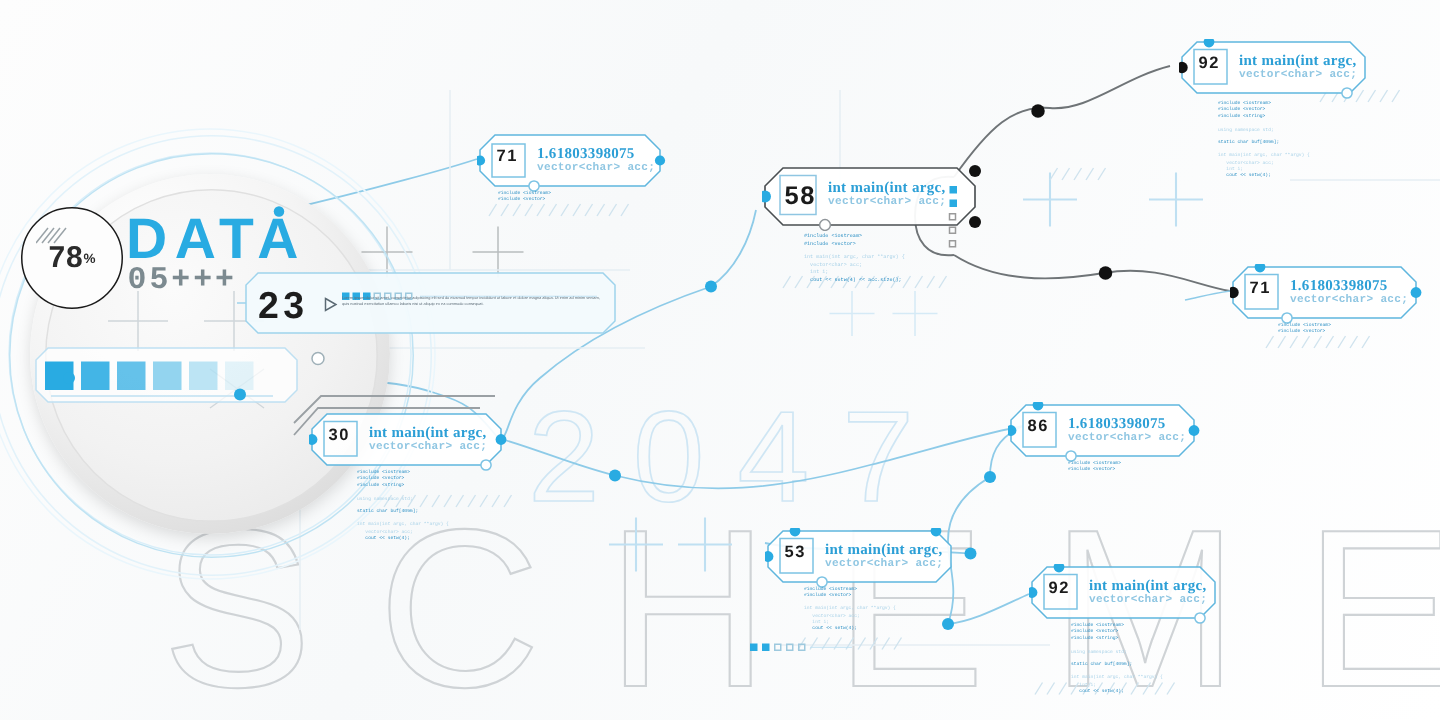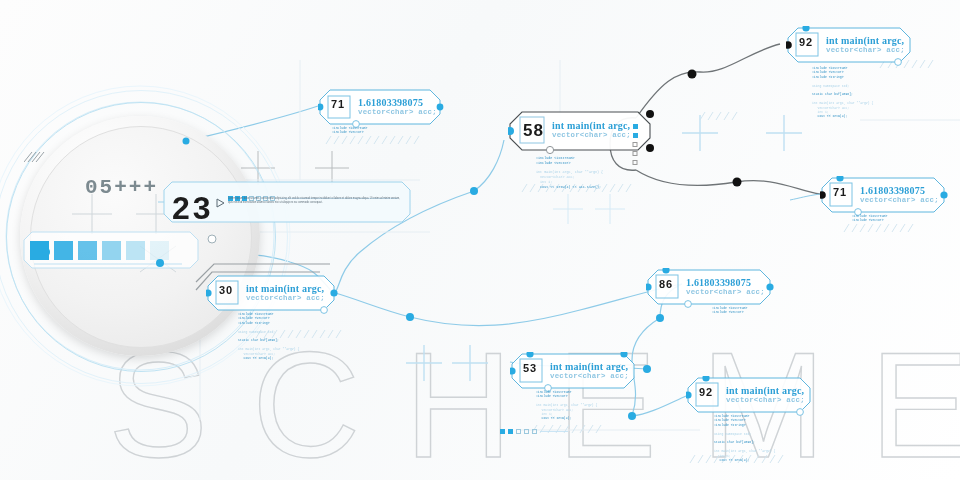--- a/index.html
+++ b/index.html
@@ -74,21 +74,21 @@
 
   
   .progwrap{position:absolute;left:26px;top:236px;width:160px;height:30px;}
   .prog-sq{position:absolute;top:5px;width:19px;height:19px;}
 
   
   .p23{
     position:absolute;left:160px;top:184px;width:250px;height:38px;
   }
   .p23-num{
-    position:absolute;left:12px;top:6px;font-size:32px;font-weight:700;color:#1d1d1d;
+    position:absolute;left:12px;top:6px;font-size:25px;font-weight:700;color:#1d1d1d;
     letter-spacing:3px;font-family:"Liberation Sans",sans-serif;
   }
   .p23-tri{position:absolute;left:56px;top:14px;}
   .p23-hdr{position:absolute;left:68px;top:4px;}
   .p23-body{
     position:absolute;left:68px;top:13px;width:172px;
     font-size:2.6px;line-height:3.6px;color:#5e6d78;
     font-family:"Liberation Sans",sans-serif;
   }
 
@@ -116,20 +116,21 @@
   .sqrow{position:absolute;display:flex;gap:3px;align-items:center;}
 
   .vsq{position:absolute;}
 </style>
 </head>
 <body>
 
 <div id="stage">
 
   <div class="wm-scheme">SCHEME</div>
+  <div class="wm-2047">2047</div>
 
   <svg class="lay">
 
     <path d="M636,118 C660,84 676,70 700,72 C726,74 748,52 780,44" fill="none" stroke="#6f7477" stroke-width="1.3"></path>
     <path d="M636,170 C664,188 700,188 736,182 C772,176 796,190 820,194" fill="none" stroke="#6f7477" stroke-width="1.3"></path>
     <path d="M636,118 C618,116 610,128 610,144 C610,160 618,172 636,170" fill="none" stroke="#6f7477" stroke-width="1.3"></path>
 
     <path d="M186,141 C250,126 300,112 318,106" fill="none" stroke="#8ecbe8" stroke-width="1.2"></path>
     <path d="M474,191 C490,180 500,160 504,140" fill="none" stroke="#8ecbe8" stroke-width="1.2"></path>
     <path d="M474,191 C430,206 390,226 360,252 C336,272 340,296 332,292" fill="none" stroke="#8ecbe8" stroke-width="1.2"></path>
@@ -290,29 +291,34 @@
       <line x1="136" y1="214" x2="176" y2="214"></line>
         <line x1="156" y1="194" x2="156" y2="234"></line>
     </g>
     <circle cx="212" cy="239" r="4" fill="#ffffff" stroke="#9fb0b8" stroke-width="1"></circle>
     <g stroke="#cfd6da" stroke-width="0.9">
       <line x1="140" y1="246" x2="176" y2="272"></line>
       <line x1="176" y1="246" x2="140" y2="272"></line>
     </g>
   </svg>
 
+  <div class="badge78">
+    <span class="num">78</span>
+      <span class="pct">%</span>
+  </div>
   <svg class="badge-hatch" width="26" height="18">
     <g stroke="#9aa3a8" stroke-width="1">
       <line x1="0" y1="12" x2="8" y2="2"></line>
         <line x1="4" y1="12" x2="12" y2="2"></line>
       <line x1="8" y1="12" x2="16" y2="2"></line>
         <line x1="12" y1="12" x2="20" y2="2"></line>
     </g>
   </svg>
 
+  <div class="data-title">DATA</div>
   <div class="data-sub">05+++</div>
 
   <svg class="abs" style="left:22px;top:230px;" width="180" height="42">
     <path d="M10,2 L168,2 L176,10 L176,30 L168,38 L10,38 L2,30 L2,10 Z" fill="#ffffff" fill-opacity="0.72" stroke="#bfe0f2" stroke-width="1"></path>
     <line x1="12" y1="34" x2="160" y2="34" stroke="#bfe0f2" stroke-width="1"></line>
   </svg>
   <div class="progwrap">
     <div class="prog-sq" style="left: 4px; background: rgb(41, 171, 226); opacity: 1;"></div>
     <div class="prog-sq" style="left: 28px; background: rgb(41, 171, 226); opacity: 0.88;"></div>
     <div class="prog-sq" style="left: 52px; background: rgb(41, 171, 226); opacity: 0.72;"></div>
@@ -448,21 +454,21 @@
 #include &lt;string&gt;</span>
 
 <span class="dim">using namespace std;</span>
 
 <span class="bold">static char buf[4096];</span>
 
 <span class="dim">int main(int argc, char **argv) {</span>
 <span class="dim">   vector&lt;char&gt; acc;</span>
 <span class="bold">   cout &lt;&lt; setw(4);</span></div>
 
-  <div class="callout" style="left:646px;top:268px;">
+  <div class="callout" style="left:672px;top:268px;">
     <svg width="128" height="40">
       <path d="M12,2 L114,2 L124,12 L124,26 L114,36 L12,36 L2,26 L2,12 Z" fill="#ffffff" fill-opacity="0.9" stroke="#5fb6de" stroke-width="1"></path>
       <rect x="10" y="7" width="22" height="23" fill="none" stroke="#7cc3e4" stroke-width="1"></rect>
       <circle cx="42" cy="36" r="3.4" fill="#ffffff" stroke="#7cc3e4" stroke-width="1"></circle>
       <circle cx="20" cy="2" r="3.6" fill="#29abe2"></circle>
       <circle cx="2" cy="19" r="3.6" fill="#29abe2"></circle>
       <circle cx="124" cy="19" r="3.6" fill="#29abe2"></circle>
     </svg>
     <div class="co-num" style="left:13px;top:10px;">86</div>
     <div class="co-l1" style="left:40px;top:9px;">1.61803398075</div>

